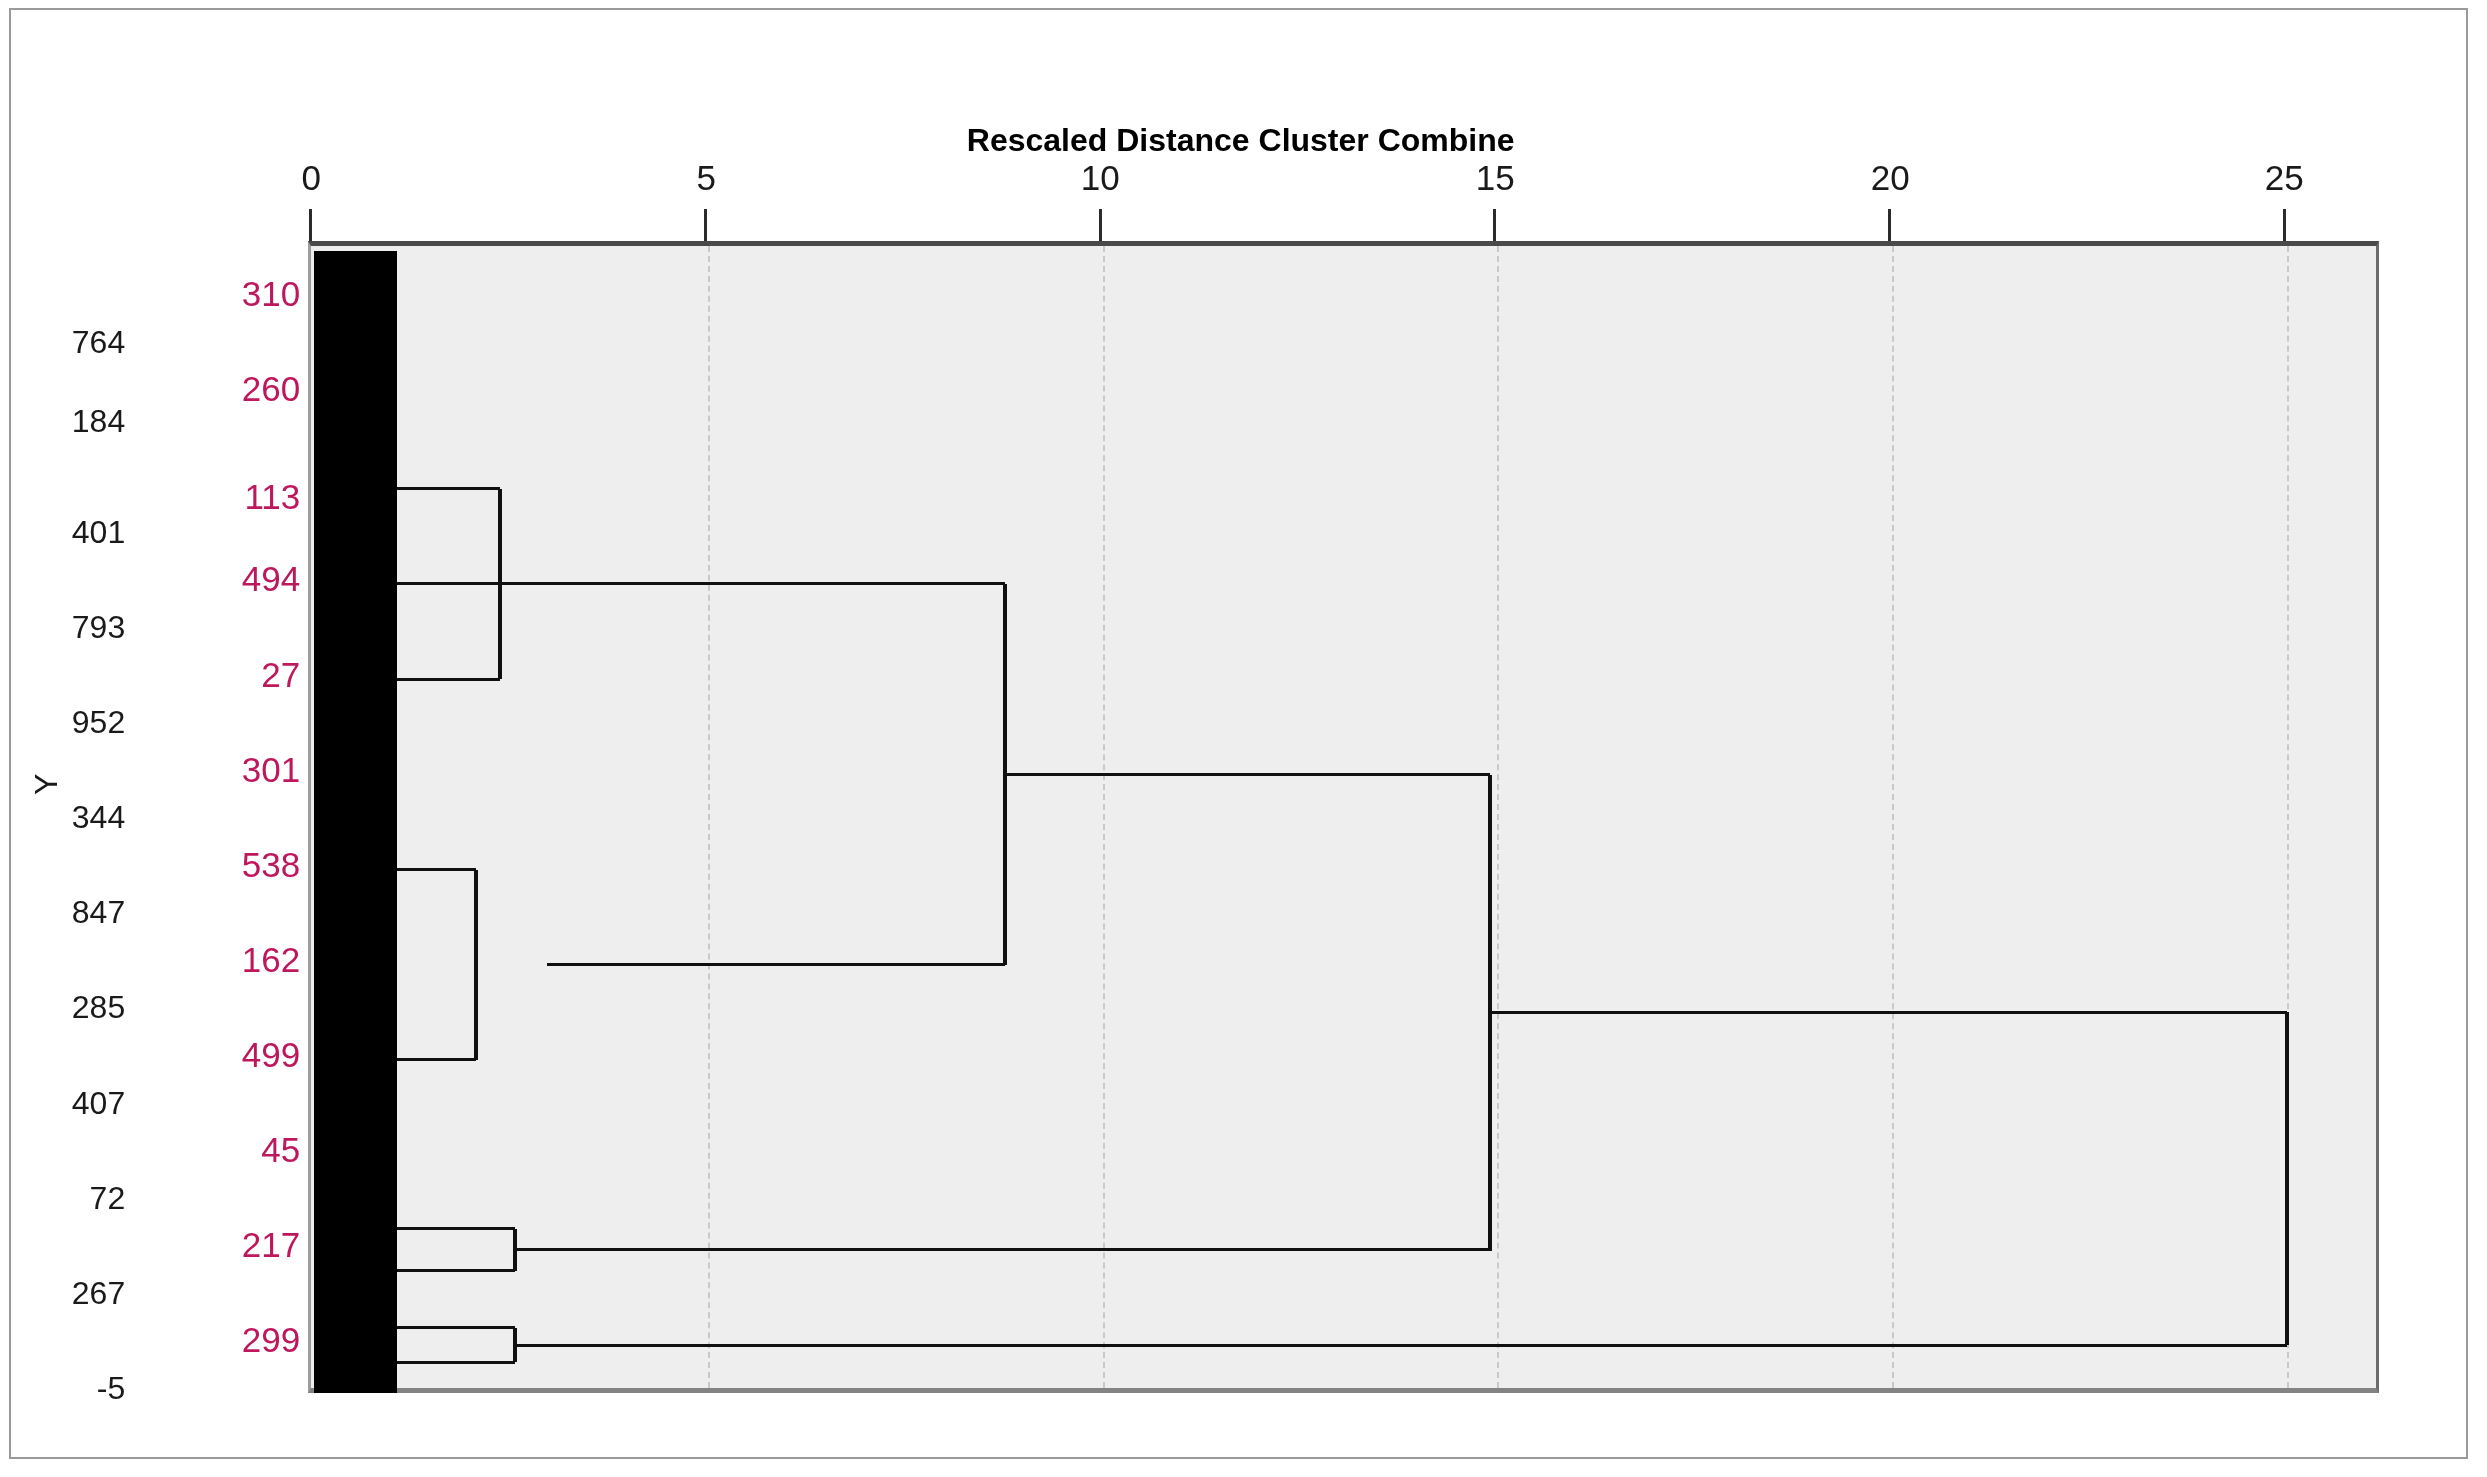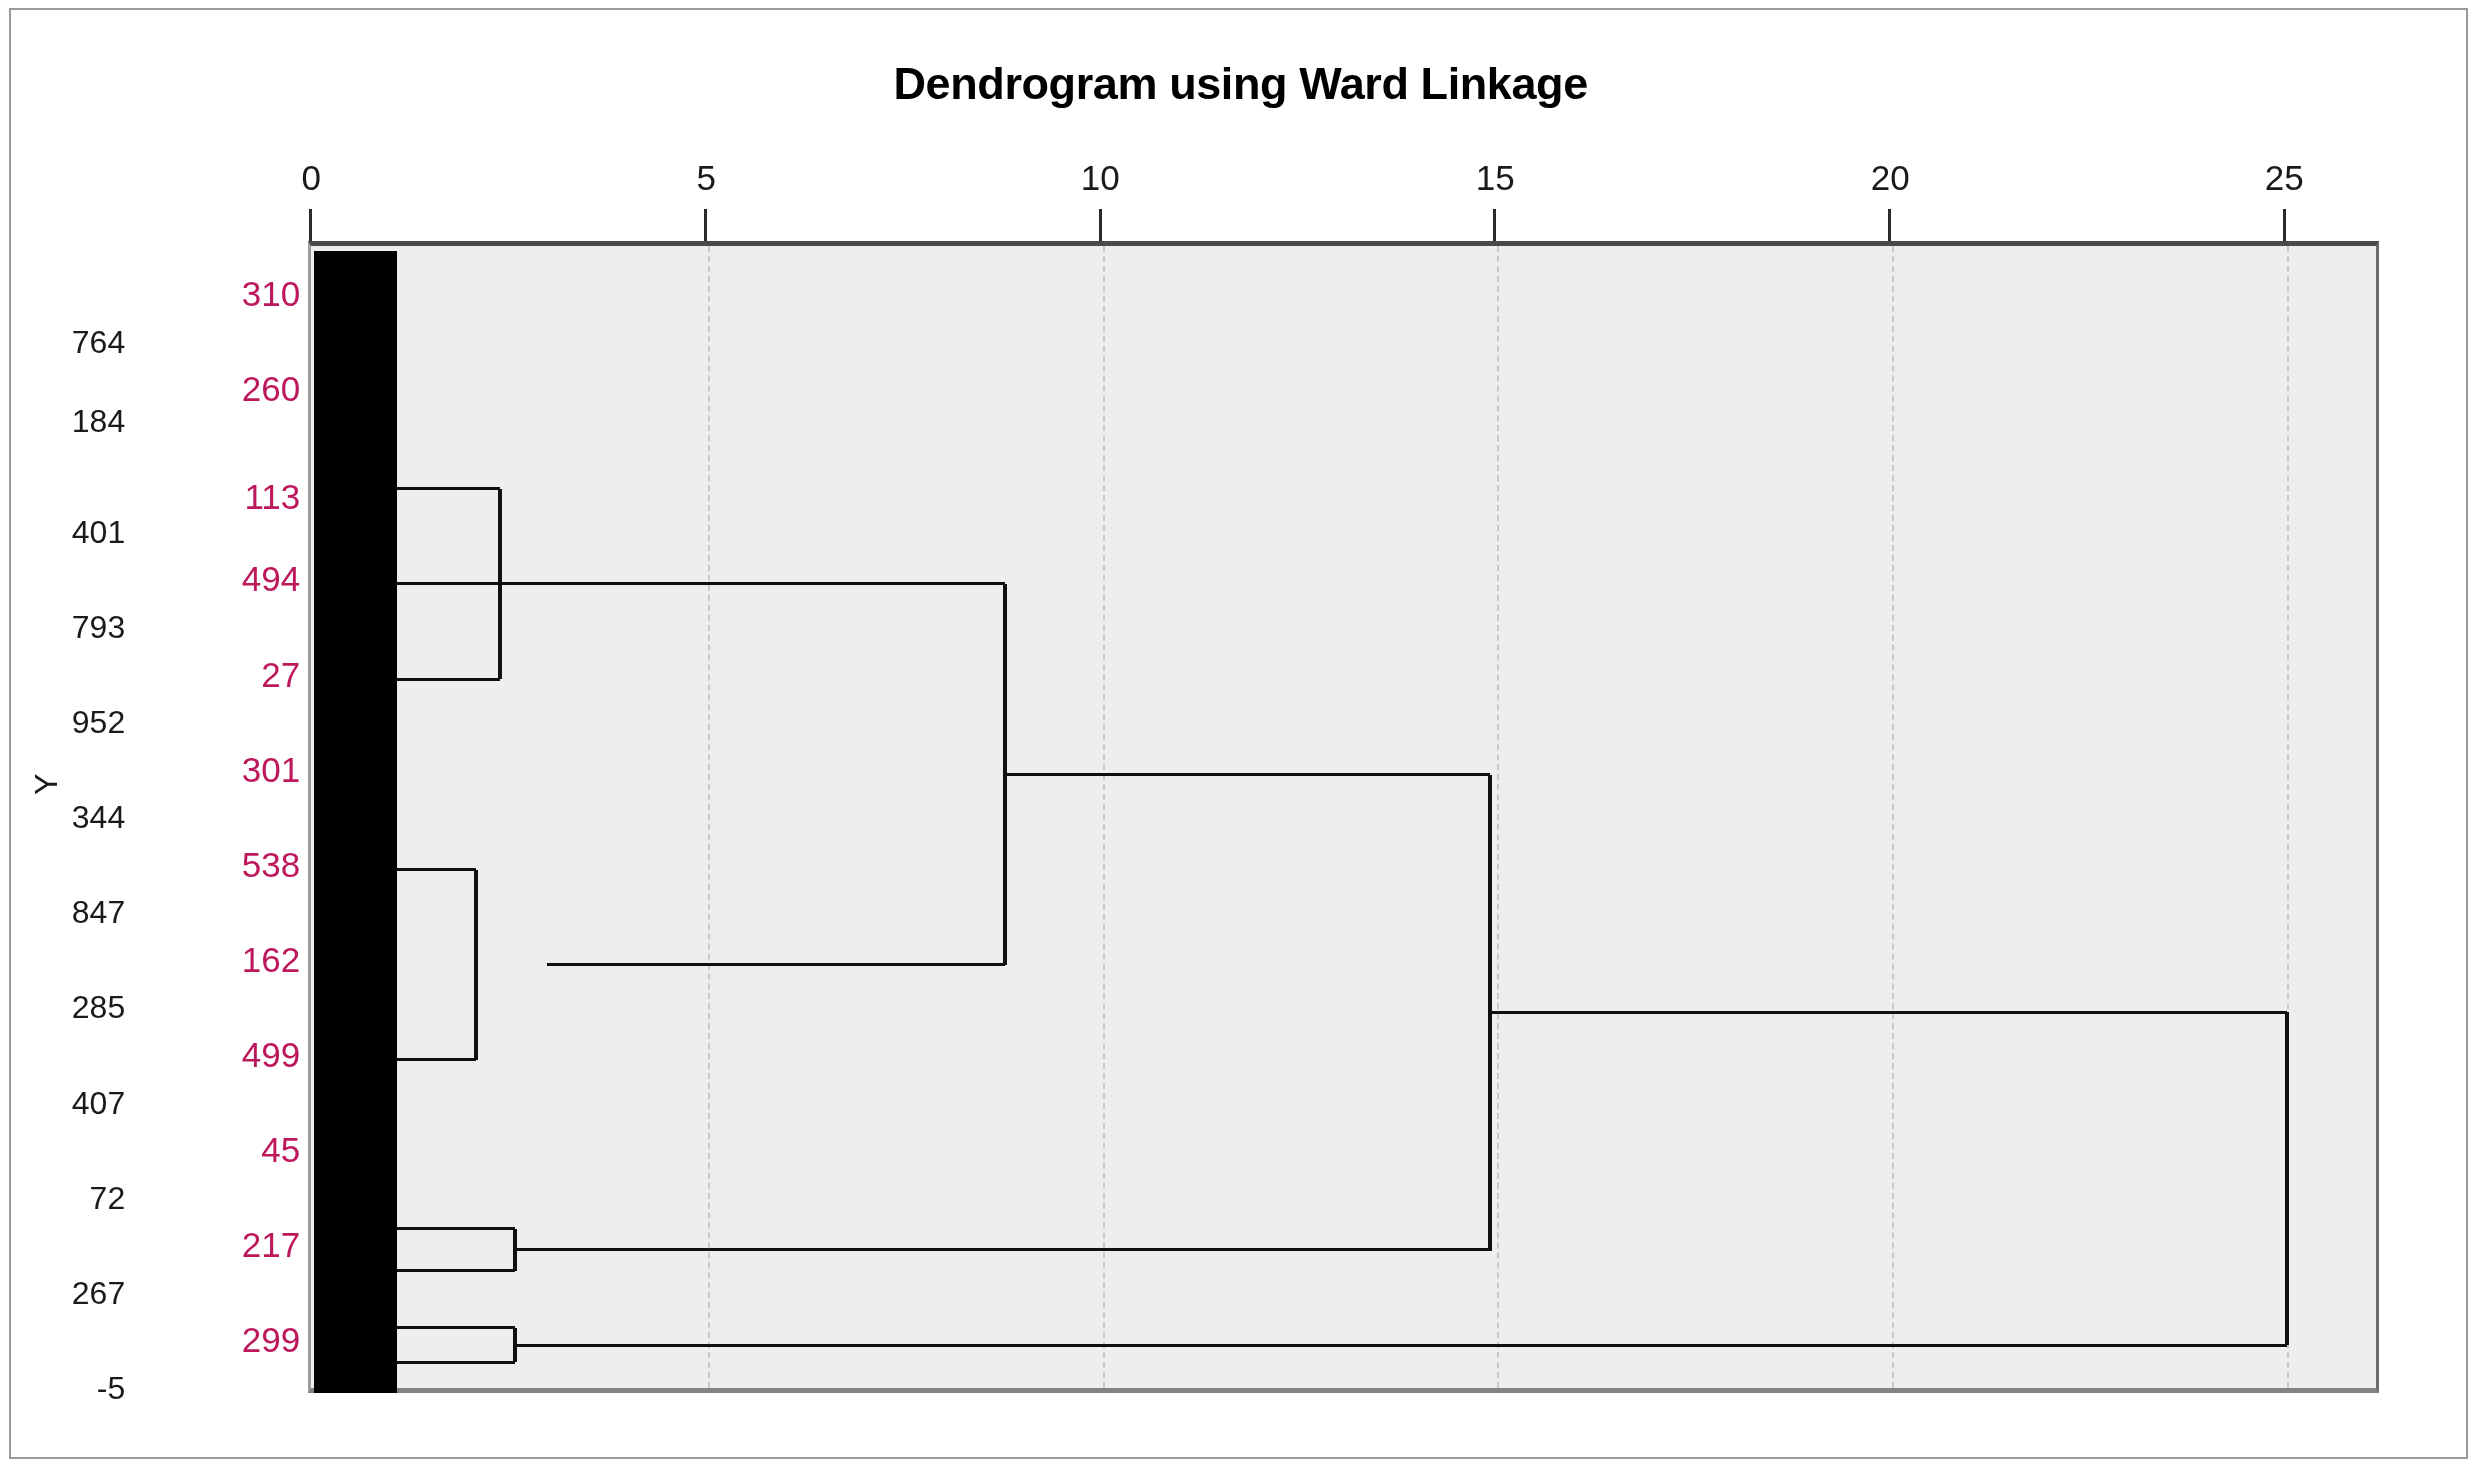--- a/index.html
+++ b/index.html
@@ -156,21 +156,21 @@
   #leaf-block {
     position: absolute;
     background: #000000;
   }
 </style>
 </head>
 <body>
 
 <div id="figure-frame">
 
-  <div id="chart-title">Dendrogram using Ward Linkage</div>
+  <div id="chart-subtitle">Rescaled Distance Cluster Combine</div>
 
   <div id="x-axis">
       <div class="xtick-mark" style="left: 298px;"></div>
       <div class="xtick-label" style="left: 300px;">0</div>
       <div class="xtick-mark" style="left: 693px;"></div>
       <div class="xtick-label" style="left: 695px;">5</div>
       <div class="xtick-mark" style="left: 1088px;"></div>
       <div class="xtick-label" style="left: 1089px;">10</div>
       <div class="xtick-mark" style="left: 1482px;"></div>
       <div class="xtick-label" style="left: 1484px;">15</div>

